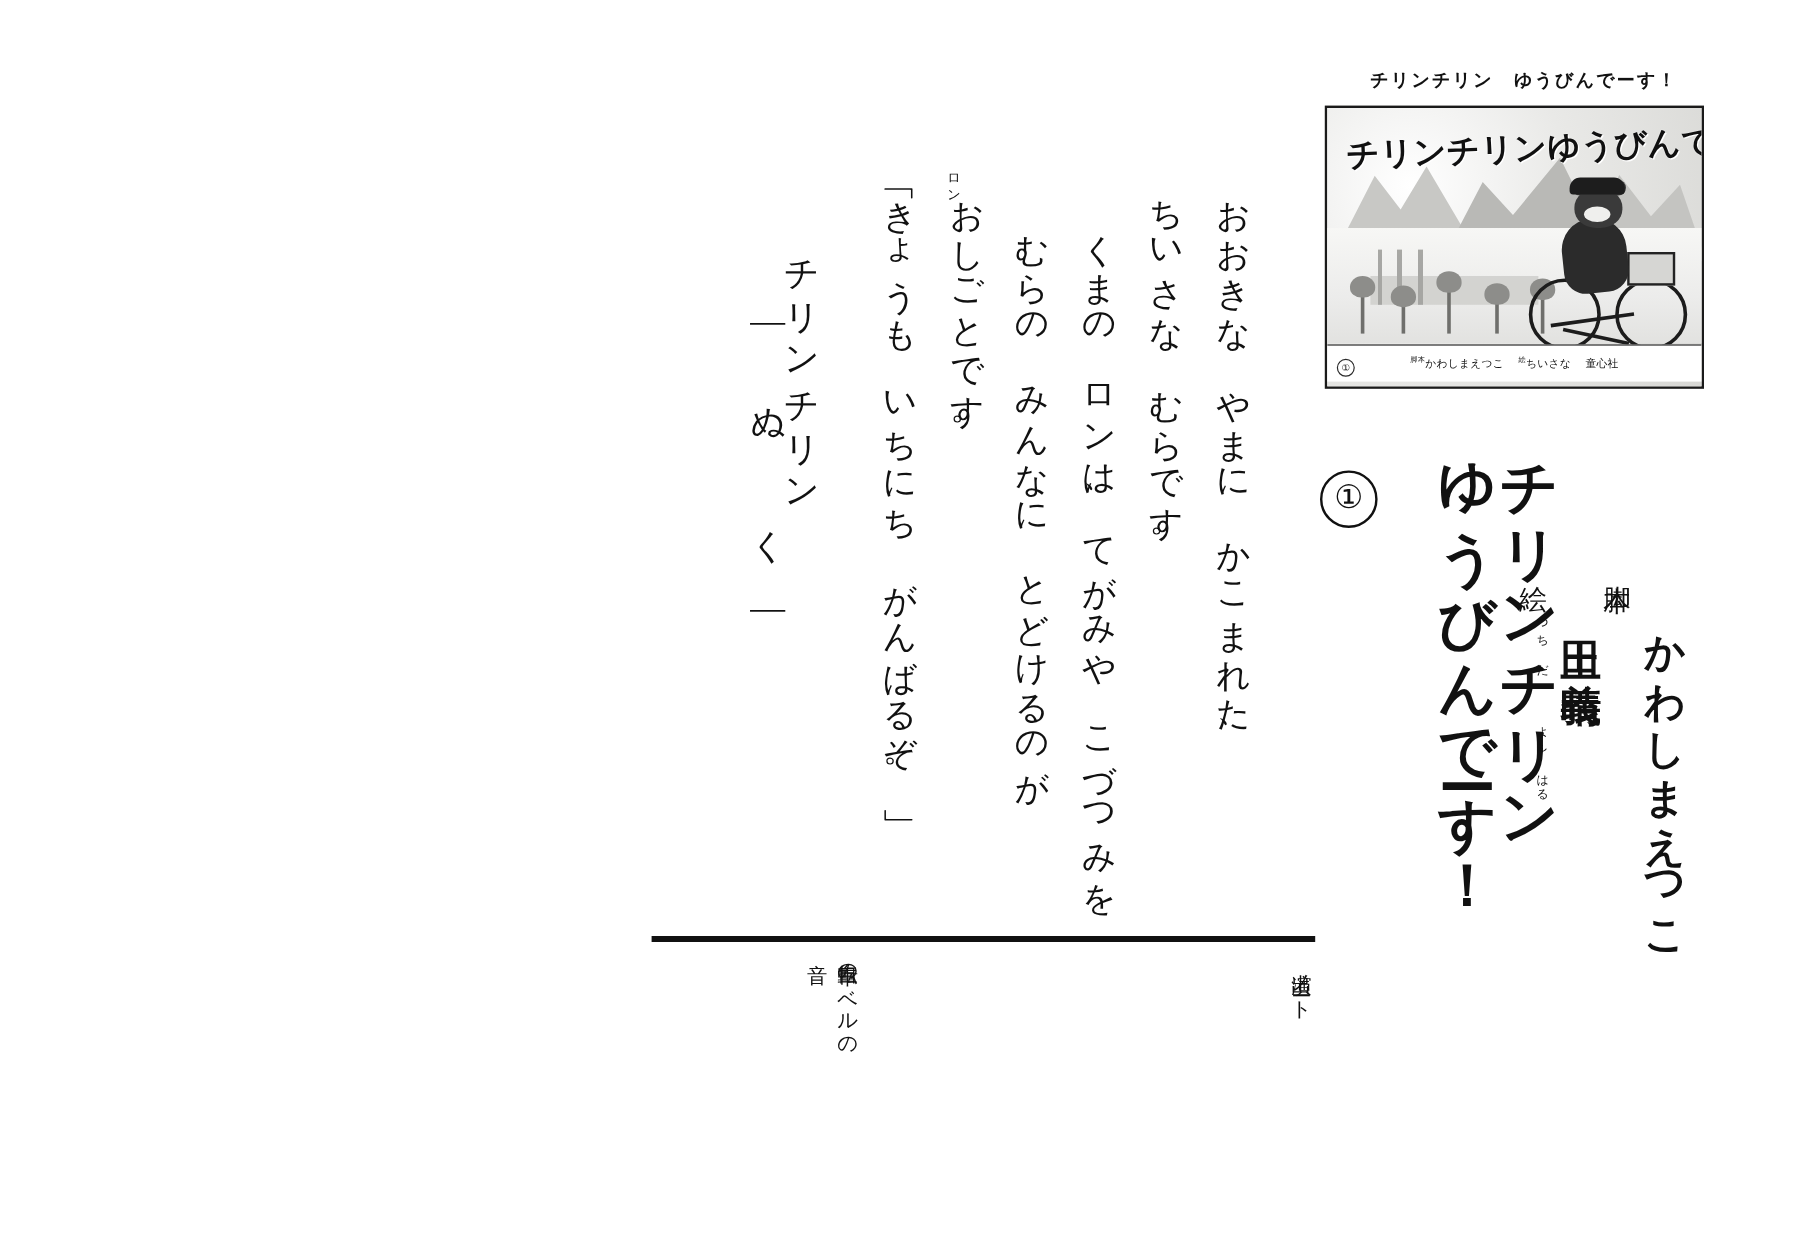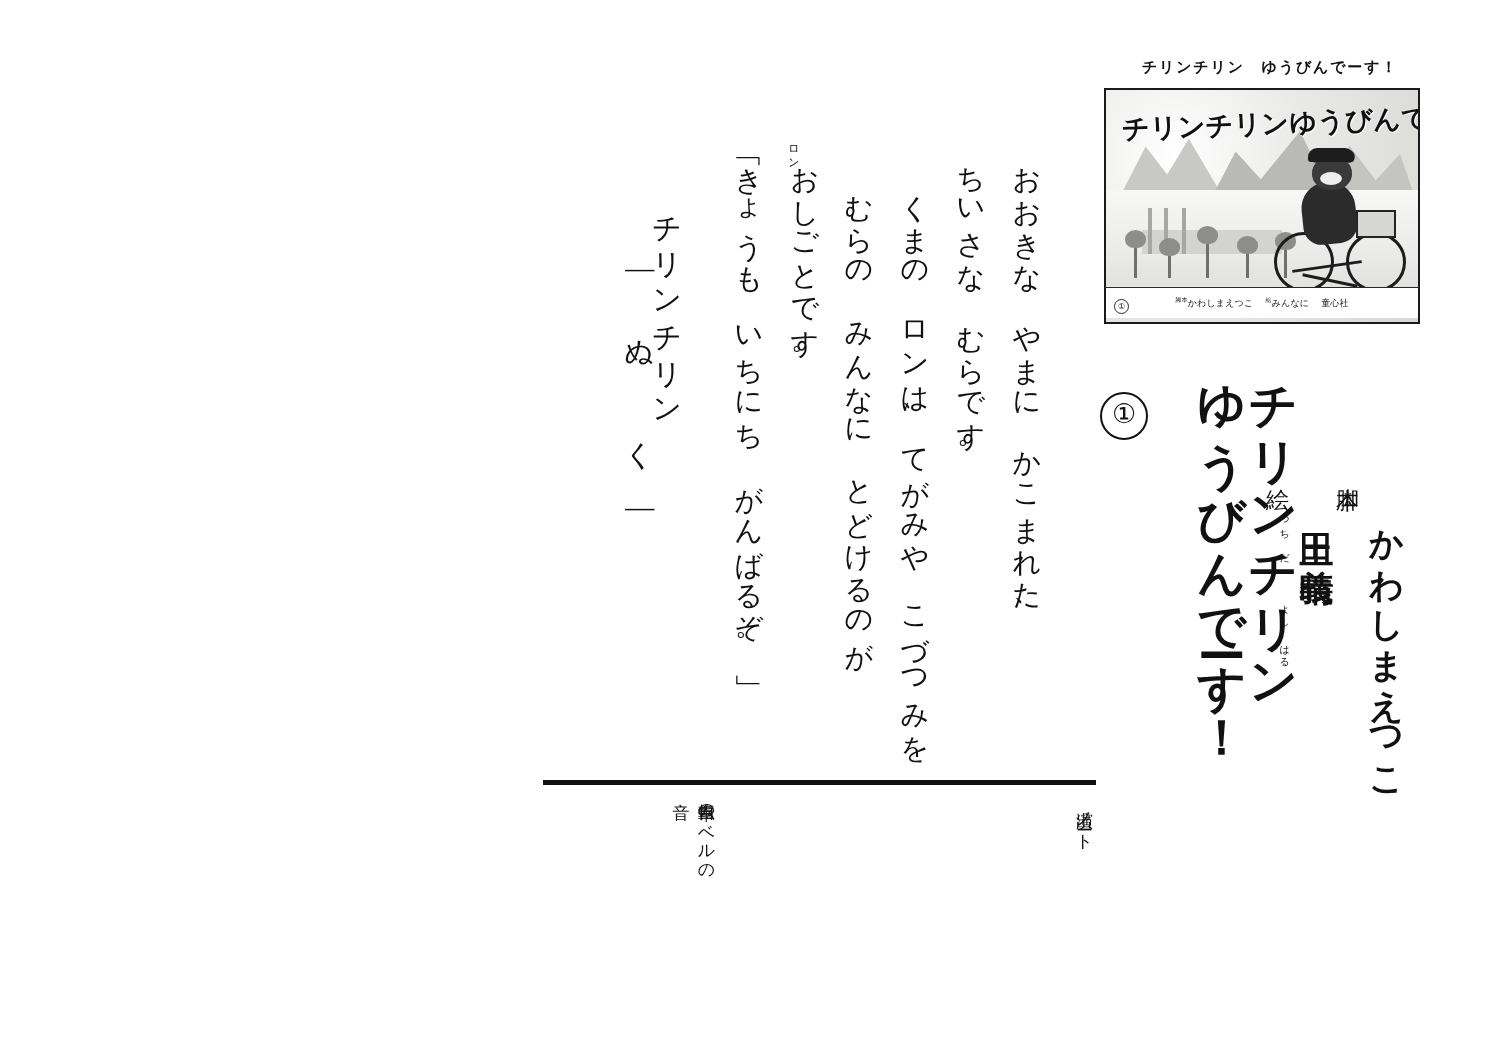--- a/index.html
+++ b/index.html
@@ -340,21 +340,21 @@
   <div class="parcel"></div>
   <div class="bear-body"></div>
   <div class="bear-ear ear-l"></div>
   <div class="bear-ear ear-r"></div>
   <div class="bear-head"></div>
   <div class="bear-snout"></div>
   <div class="cap"></div>
   <div class="cover-title-hand">チリンチリンゆうびんでーす！</div>
   <div class="cover-credit">
     <span><span class="tiny">脚本</span><span>かわしまえつこ</span></span>
-    <span><span class="tiny">絵</span><span>みんなに</span></span>
+    <span><span class="tiny">絵</span><span>ちいさな</span></span>
     <span>童心社</span>
   </div>
   <div class="cover-page-num">①</div>
 </div>
 
 <div class="vtext" id="main-title">チリンチリン
 ゆうびんでーす！</div>
 <div id="scene-number">①</div>
 
 <div class="credit-row" id="credit-script">

